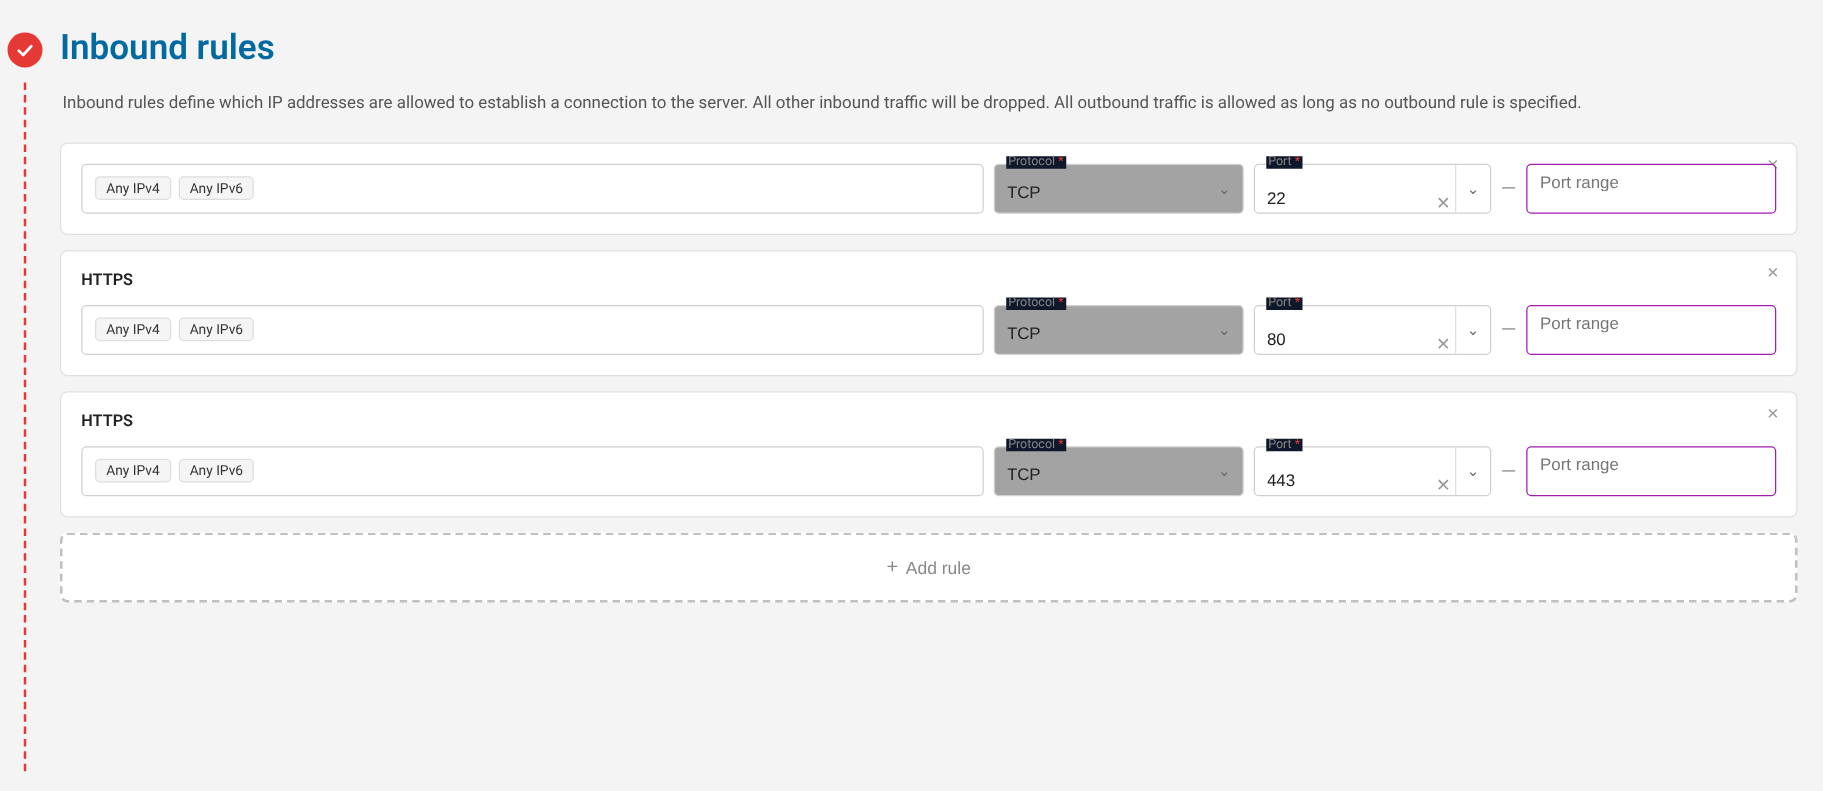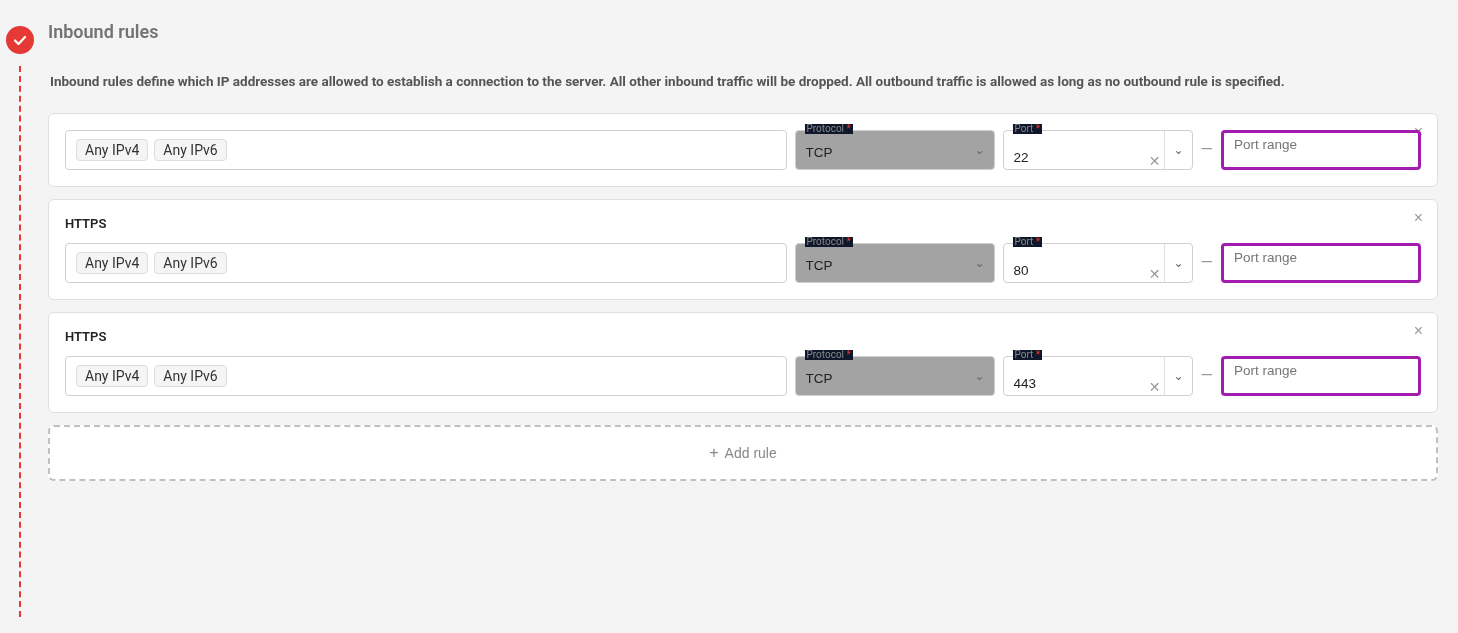--- a/index.html
+++ b/index.html
@@ -46,34 +46,33 @@
       transform: translateX(-50%);
       width: 2px;
       height: calc(100% - 50px);
       border-left: 2px dashed #e53935;
     }
     .content {
       flex: 1;
       padding: 0 20px 0 8px;
     }
     .page-title {
-      font-size: 18px;
+      font-size: 28px;
       font-weight: 600;
-      color: #737373;
-      margin-bottom: 28px;
+      color: #0369a1;
+      margin-bottom: 16px;
       line-height: 1.3;
       padding-top: 4px;
     }
     .description {
       font-size: 13.5px;
       color: #555;
       line-height: 1.6;
       margin-bottom: 20px;
       margin-left: 2px;
-      font-weight: bold;
     }
     .rules-container {
       display: flex;
       flex-direction: column;
       gap: 12px;
     }
     .rule-card {
       background: #fff;
       border: 1px solid #e0e0e0;
       border-radius: 6px;
@@ -101,21 +100,21 @@
       align-items: center;
       gap: 6px;
       background: #fff;
       height: 40px;
     }
     .ip-tag {
       background: #f5f5f5;
       border: 1px solid #ddd;
       border-radius: 4px;
       padding: 2px 8px;
-      font-size: 14px;
+      font-size: 11px;
       color: #333;
       white-space: nowrap;
     }
     .protocol-select-wrapper {
       position: relative;
       width: 200px;
       flex-shrink: 0;
     }
     .field-label {
       position: absolute;
@@ -209,21 +208,21 @@
       flex-shrink: 0;
     }
     .port-range-field-wrapper {
       position: relative;
       width: 200px;
       flex-shrink: 0;
     }
     .port-range-input {
       width: 100%;
       height: 40px;
-      border: 3px solid #a21caf;
+      border: 1px solid #a21caf;
       border-radius: 4px;
       padding: 10px 10px 20px 10px;
       font-size: 13.5px;
       color: #999;
       background: #fff;
       outline: none;
     }
     .close-btn {
       position: absolute;
       top: 8px;

